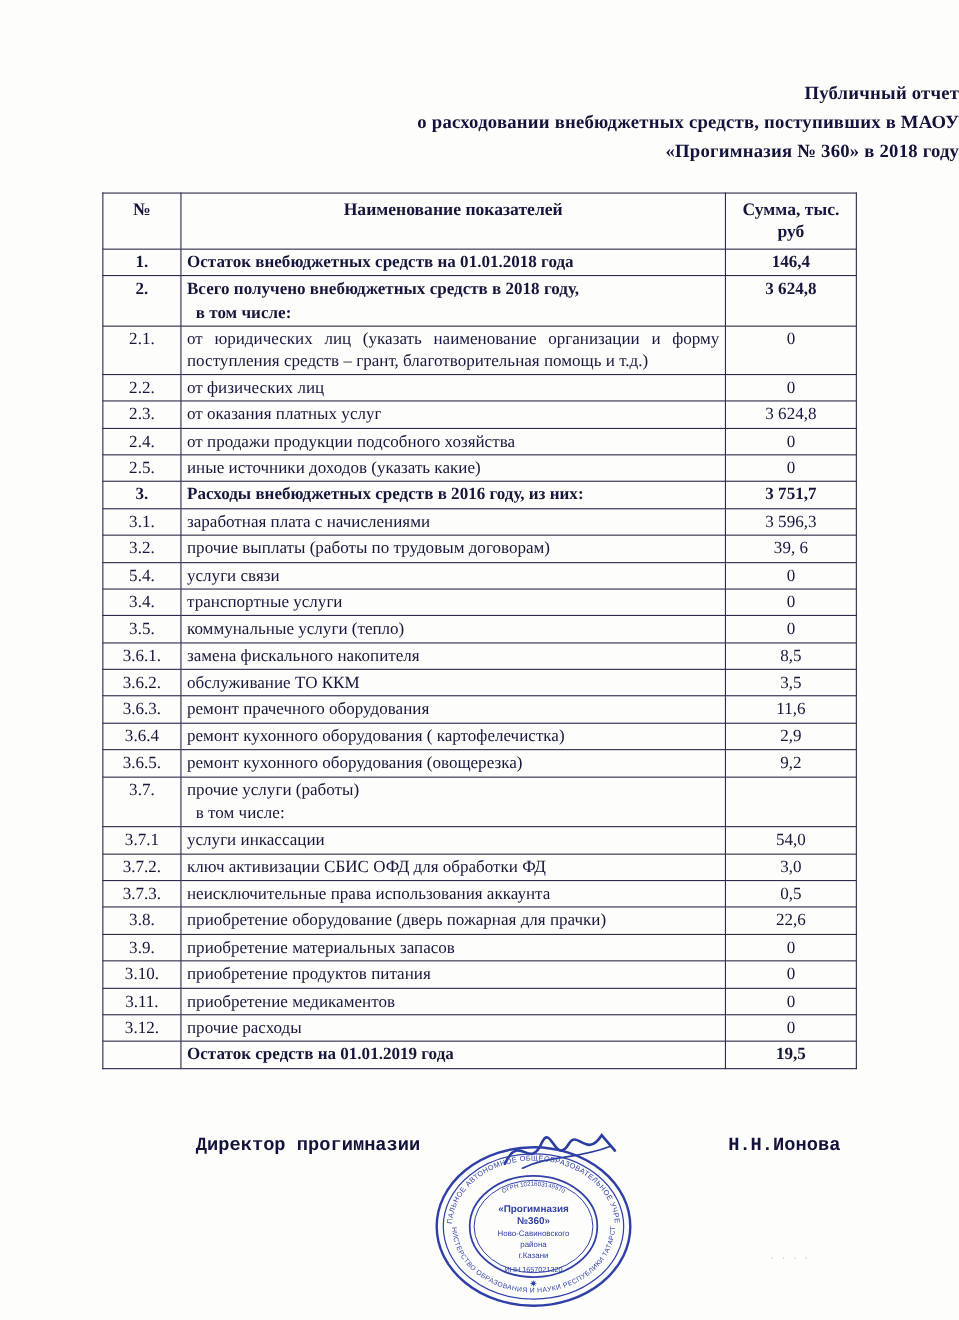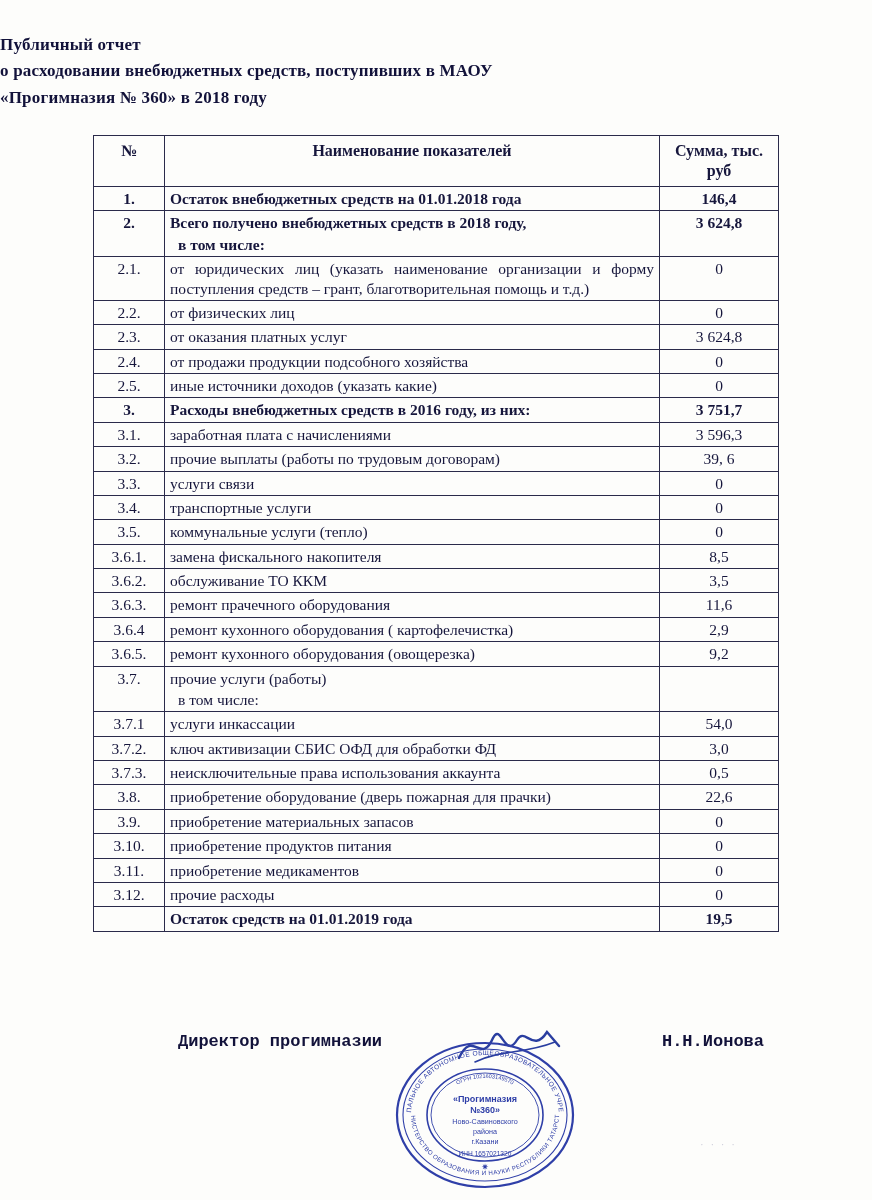--- a/index.html
+++ b/index.html
@@ -14,22 +14,22 @@
     font-family: "Liberation Serif", serif;
     color: #1a1a2e;
     overflow: hidden;
   }
   .page {
     position: absolute;
     inset: 0;
     background: #fdfdfb;
   }
   .title-block {
-    text-align: left;
-    padding-top: 32px;
+    text-align: right;
+    padding-top: 72px;
     line-height: 1.55;
   }
   .title-line {
     font-size: 17px;
     font-weight: bold;
     color: #12123a;
     letter-spacing: 0.2px;
   }
   .doc-table {
     margin: 24px auto 0 auto;
@@ -164,21 +164,21 @@
           <td class="col-num">3.1.</td>
           <td class="col-name indent-1"><span>заработная плата с начислениями</span></td>
           <td class="col-sum">3 596,3</td>
         </tr>
         <tr>
           <td class="col-num">3.2.</td>
           <td class="col-name indent-1"><span>прочие выплаты (работы по трудовым договорам)</span></td>
           <td class="col-sum">39, 6</td>
         </tr>
         <tr>
-          <td class="col-num">3.3.</td>
+          <td class="col-num">5.4.</td>
           <td class="col-name indent-1"><span>услуги связи</span></td>
           <td class="col-sum">0</td>
         </tr>
         <tr>
           <td class="col-num">3.4.</td>
           <td class="col-name indent-1"><span>транспортные услуги</span></td>
           <td class="col-sum">0</td>
         </tr>
         <tr>
           <td class="col-num">3.5.</td>

